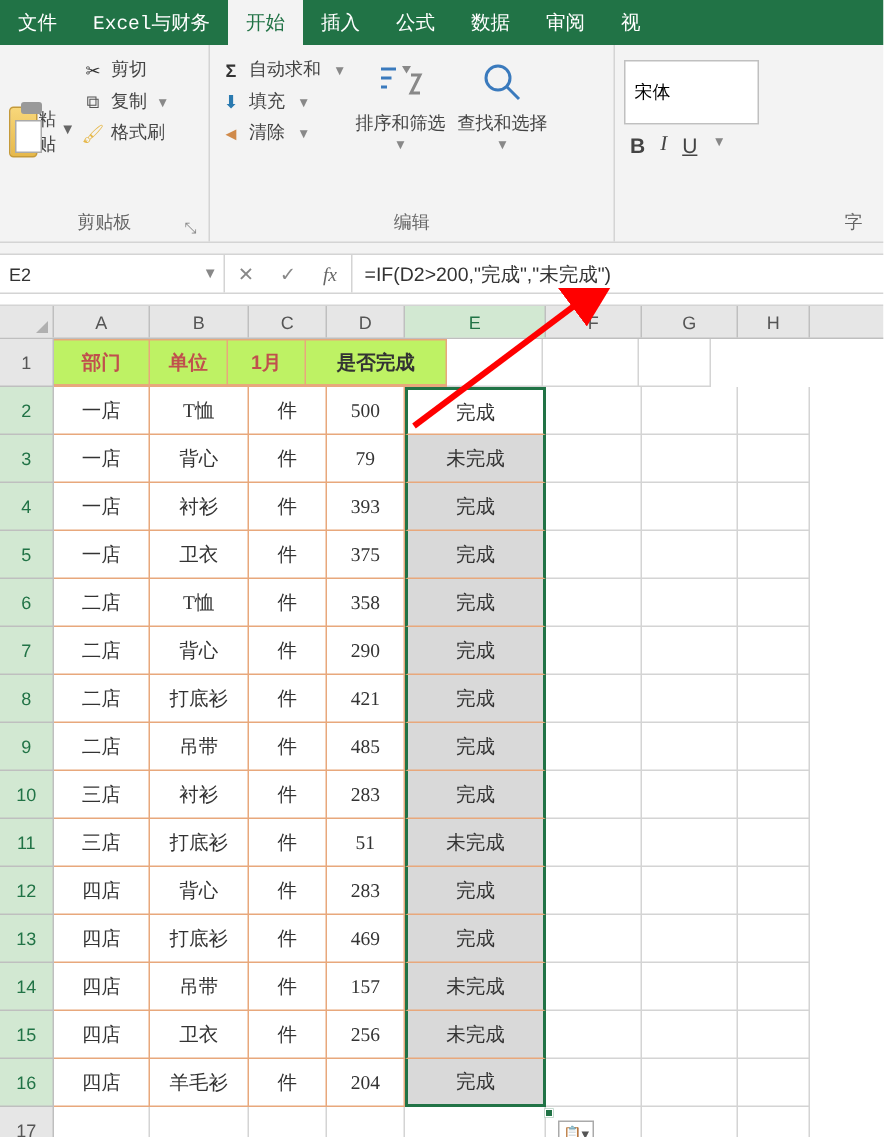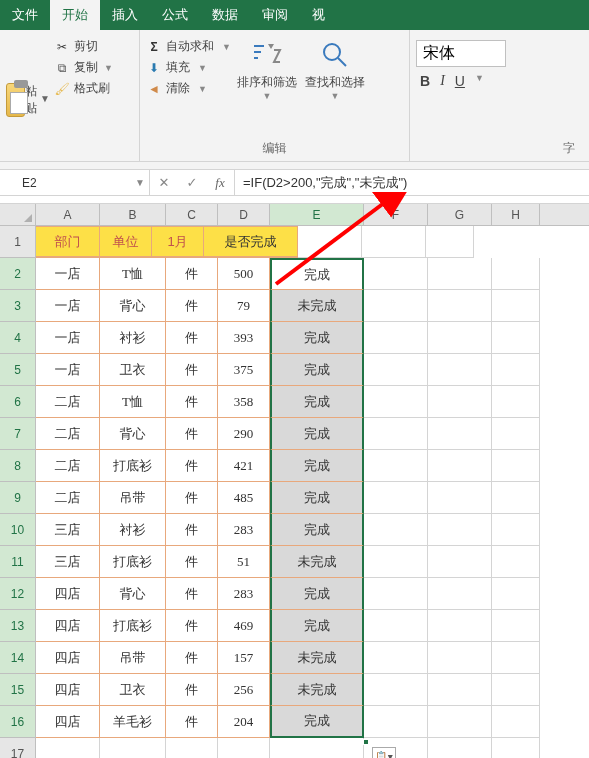--- a/index.html
+++ b/index.html
@@ -32,27 +32,27 @@
 
 
 .edit-rows { display:flex; flex-direction:column; gap:4px; padding-top:4px; }
 .edit-item { display:flex; align-items:center; gap:4px; font-size:12px; color:#444; cursor:pointer; white-space:nowrap; }
 .big-col { display:flex; flex-direction:column; align-items:center; width:64px; cursor:pointer; margin-left:4px; }
 .big-ico { height:34px; display:flex; align-items:center; justify-content:center; margin-top:4px; }
 .big-lbl { font-size:12px; color:#444; margin-top:2px; text-align:center; }
 
 
 .font-col { display:flex; flex-direction:column; gap:6px; padding-top:6px; }
-.font-name { border:1px solid #c0c0c0; background:#fff; padding:2px 6px; font-size:16px; width:90px; cursor:pointer; }
+.font-name { border:1px solid #c0c0c0; background:#fff; padding:12px 6px; font-size:12px; width:90px; cursor:pointer; }
 .font-btns { display:flex; gap:10px; font-size:14px; color:#444; padding-left:4px; }
 .font-btns span { cursor:pointer; }
 
 
 .fbar { height:26px; border-bottom:1px solid #d4d4d4; display:flex; align-items:stretch; background:#fff; }
-.namebox { width:150px; border-right:1px solid #d4d4d4; display:flex; align-items:center; padding:0 22px; font-size:12px; color:#333; position:relative; }
+.namebox { width:150px; border-right:1px solid #d4d4d4; display:flex; align-items:center; padding:0 6px; font-size:12px; color:#333; position:relative; }
 .namebox .dd { position:absolute; right:4px; color:#888; font-size:10px; }
 .fx-btns { display:flex; align-items:center; border-right:1px solid #d4d4d4; }
 .fx-btn { width:28px; height:100%; display:flex; align-items:center; justify-content:center; color:#888; font-size:13px; cursor:pointer; }
 .fx-btn.fx { font-style:italic; color:#666; font-family:serif; }
 .formula { flex:1; display:flex; align-items:center; padding:0 8px; font-family:"SimSun",monospace; font-size:13px; color:#333; position:relative; }
 
 
 .arrow { position:absolute; pointer-events:none; z-index:10; }
 
 
@@ -67,21 +67,21 @@
 .row { display:flex; height:32px; }
 .rh { width:36px; border-right:1px solid #bfbfbf; border-bottom:1px solid #bfbfbf; background:#e6e6e6; display:flex; align-items:center; justify-content:center; font-size:12px; color:#555; }
 .rh.sel { background:#d2e8d2; color:#217346; }
 .cell { border-right:1px solid #d4d4d4; border-bottom:1px solid #d4d4d4; display:flex; align-items:center; justify-content:center; font-size:13px; color:#333; background:#fff; }
 
 
 .cA { width:64px; } .cB { width:66px; } .cC { width:52px; } .cD { width:52px; }
 .cE { width:94px; } .cF { width:64px; } .cG { width:64px; } .cH { width:48px; }
 
 
-.thdr { background:#fde047; font-weight:normal; color:#c0504d; border-right:1px solid #e8a87c !important; border-bottom:2px solid #e8a87c !important; }
+.thdr { background:#bef264; font-weight:bold; color:#c0504d; border-right:1px solid #e8a87c !important; border-bottom:2px solid #e8a87c !important; }
 .tcell { border-right:1px solid #e8a87c !important; border-bottom:1px solid #e8a87c !important; font-family:"SimSun"; }
 .row:first-of-type .thdr { border-top:1px solid #e8a87c; }
 
 
 .sel-e { background:#d9d9d9; }
 .sel-e.active { background:#fff; }
 .sel-border-top { border-top:2px solid #217346 !important; }
 .sel-border-left { border-left:2px solid #217346 !important; }
 .sel-border-right { border-right:2px solid #217346 !important; }
 .sel-border-bot { border-bottom:2px solid #217346 !important; }
@@ -92,20 +92,21 @@
 
 .paste-opt { position:absolute; width:24px; height:18px; background:#fff; border:1px solid #aaa; font-size:10px; display:flex; align-items:center; justify-content:center; color:#555; cursor:pointer; }
 
 svg { display:block; }
 </style>
 </head>
 <body>
 
 <div class="menubar">
   <div class="tab">文件</div>
+  <div class="tab">Excel与财务</div>
   <div class="tab active">开始</div>
   <div class="tab">插入</div>
   <div class="tab">公式</div>
   <div class="tab">数据</div>
   <div class="tab">审阅</div>
   <div class="tab">视</div>
 </div>
 
 <div class="ribbon">
 
@@ -125,20 +126,21 @@
             <span class="ico ico-copy">⧉</span>
             <span>复制</span>
             <span style="font-size:9px;color:#888;margin-left:2px">▼</span>
           </div>
         <div class="clip-item">
             <span class="ico ico-brush">🖌</span>
             <span>格式刷</span>
           </div>
       </div>
     </div>
+    <div class="group-label"><span>剪贴板</span><span class="launcher">⤡</span></div>
   </div>
 
   <div class="group" style="width:270px">
     <div class="group-body">
       <div class="edit-rows">
         <div class="edit-item">
             <span class="ico" style="font-weight:bold;color:#333">Σ</span>
             <span>自动求和</span>
             <span style="font-size:9px;color:#888;margin-left:4px">▼</span>
           </div>

